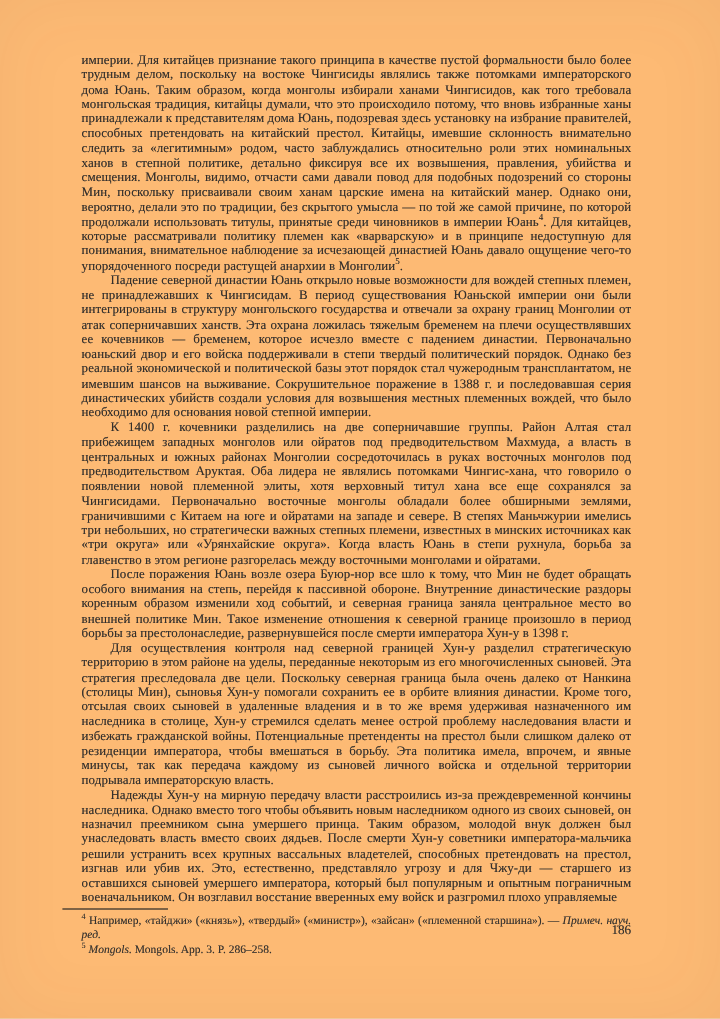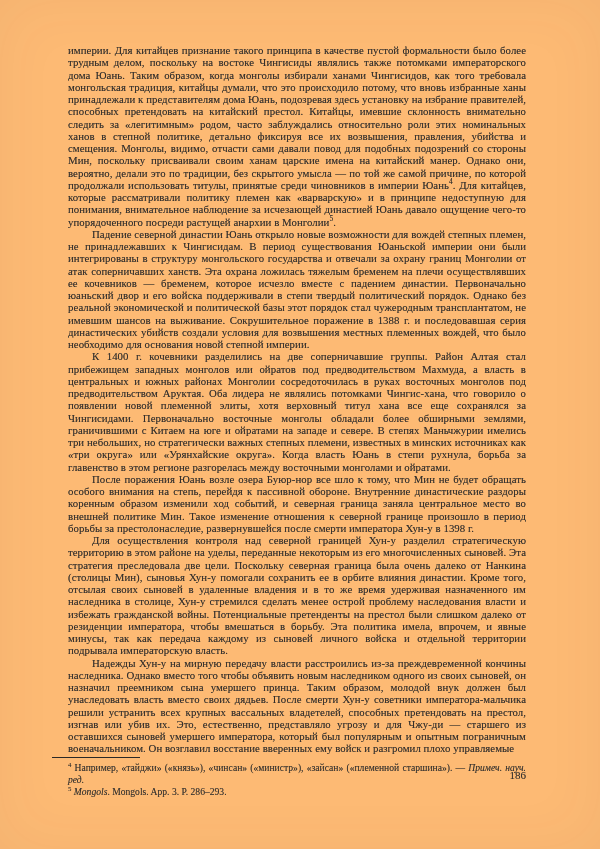--- a/index.html
+++ b/index.html
@@ -88,19 +88,19 @@
     <p class="para noindent"><span>империи. Для китайцев признание такого принципа в качестве пустой формальности было более трудным делом, поскольку на востоке Чингисиды являлись также потомками императорского дома Юань. Таким образом, когда монголы избирали ханами Чингисидов, как того требовала монгольская традиция, китайцы думали, что это происходило потому, что вновь избранные ханы принадлежали к представителям дома Юань, подозревая здесь установку на избрание правителей, способных претендовать на китайский престол. Китайцы, имевшие склонность внимательно следить за «легитимным» родом, часто заблуждались относительно роли этих номинальных ханов в степной политике, детально фиксируя все их возвышения, правления, убийства и смещения. Монголы, видимо, отчасти сами давали повод для подобных подозрений со стороны Мин, поскольку присваивали своим ханам царские имена на китайский манер. Однако они, вероятно, делали это по традиции, без скрытого умысла — по той же самой причине, по которой продолжали использовать титулы, принятые среди чиновников в империи Юань</span><sup>4</sup><span>. Для китайцев, которые рассматривали политику племен как «варварскую» и в принципе недоступную для понимания, внимательное наблюдение за исчезающей династией Юань давало ощущение чего-то упорядоченного посреди растущей анархии в Монголии</span><sup>5</sup><span>.</span></p>
     <p class="para">Падение северной династии Юань открыло новые возможности для вождей степных племен, не принадлежавших к Чингисидам. В период существования Юаньской империи они были интегрированы в структуру монгольского государства и отвечали за охрану границ Монголии от атак соперничавших ханств. Эта охрана ложилась тяжелым бременем на плечи осуществлявших ее кочевников — бременем, которое исчезло вместе с падением династии. Первоначально юаньский двор и его войска поддерживали в степи твердый политический порядок. Однако без реальной экономической и политической базы этот порядок стал чужеродным трансплантатом, не имевшим шансов на выживание. Сокрушительное поражение в 1388 г. и последовавшая серия династических убийств создали условия для возвышения местных племенных вождей, что было необходимо для основания новой степной империи.</p>
     <p class="para">К 1400 г. кочевники разделились на две соперничавшие группы. Район Алтая стал прибежищем западных монголов или ойратов под предводительством Махмуда, а власть в центральных и южных районах Монголии сосредоточилась в руках восточных монголов под предводительством Аруктая. Оба лидера не являлись потомками Чингис-хана, что говорило о появлении новой племенной элиты, хотя верховный титул хана все еще сохранялся за Чингисидами. Первоначально восточные монголы обладали более обширными землями, граничившими с Китаем на юге и ойратами на западе и севере. В степях Маньчжурии имелись три небольших, но стратегически важных степных племени, известных в минских источниках как «три округа» или «Урянхайские округа». Когда власть Юань в степи рухнула, борьба за главенство в этом регионе разгорелась между восточными монголами и ойратами.</p>
     <p class="para">После поражения Юань возле озера Буюр-нор все шло к тому, что Мин не будет обращать особого внимания на степь, перейдя к пассивной обороне. Внутренние династические раздоры коренным образом изменили ход событий, и северная граница заняла центральное место во внешней политике Мин. Такое изменение отношения к северной границе произошло в период борьбы за престолонаследие, развернувшейся после смерти императора Хун-у в 1398 г.</p>
     <p class="para">Для осуществления контроля над северной границей Хун-у разделил стратегическую территорию в этом районе на уделы, переданные некоторым из его многочисленных сыновей. Эта стратегия преследовала две цели. Поскольку северная граница была очень далеко от Нанкина (столицы Мин), сыновья Хун-у помогали сохранить ее в орбите влияния династии. Кроме того, отсылая своих сыновей в удаленные владения и в то же время удерживая назначенного им наследника в столице, Хун-у стремился сделать менее острой проблему наследования власти и избежать гражданской войны. Потенциальные претенденты на престол были слишком далеко от резиденции императора, чтобы вмешаться в борьбу. Эта политика имела, впрочем, и явные минусы, так как передача каждому из сыновей личного войска и отдельной территории подрывала императорскую власть.</p>
     <p class="para">Надежды Хун-у на мирную передачу власти расстроились из-за преждевременной кончины наследника. Однако вместо того чтобы объявить новым наследником одного из своих сыновей, он назначил преемником сына умершего принца. Таким образом, молодой внук должен был унаследовать власть вместо своих дядьев. После смерти Хун-у советники императора-мальчика решили устранить всех крупных вассальных владетелей, способных претендовать на престол, изгнав или убив их. Это, естественно, представляло угрозу и для Чжу-ди — старшего из оставшихся сыновей умершего императора, который был популярным и опытным пограничным военачальником. Он возглавил восстание вверенных ему войск и разгромил плохо управляемые</p>
   </div>
 
   <div class="footnotes">
     <div class="fn-rule"></div>
-    <p class="fn"><sup>4</sup><span> Например, «тайджи» («князь»), «чинсан» («министр»), «зайсан» («племенной старшина»). — </span><span class="it">Примеч. науч. ред.</span></p>
-    <p class="fn"><sup>5</sup><span class="it"> Mongols</span><span>. Mongols. App. 3. P. 286–293.</span></p>
+    <p class="fn"><sup>4</sup><span> Например, «тайджи» («князь»), «твердый» («министр»), «зайсан» («племенной старшина»). — </span><span class="it">Примеч. науч. ред.</span></p>
+    <p class="fn"><sup>5</sup><span class="it"> Mongols</span><span>. Mongols. App. 3. P. 286–258.</span></p>
   </div>
 
   <div class="pagenum">186</div>
 
 </div>
 
 </body></html>

